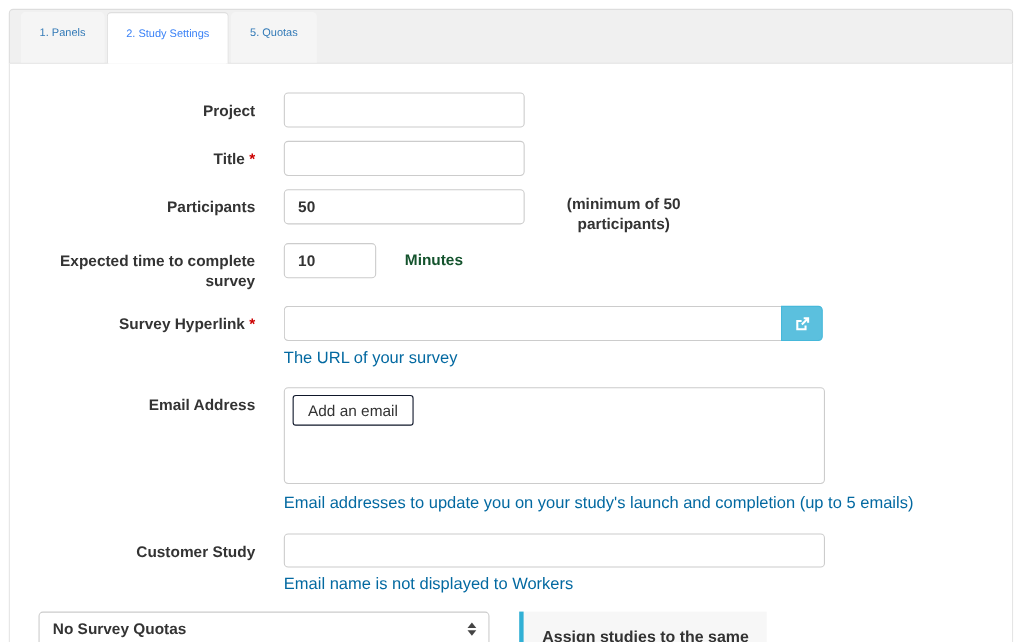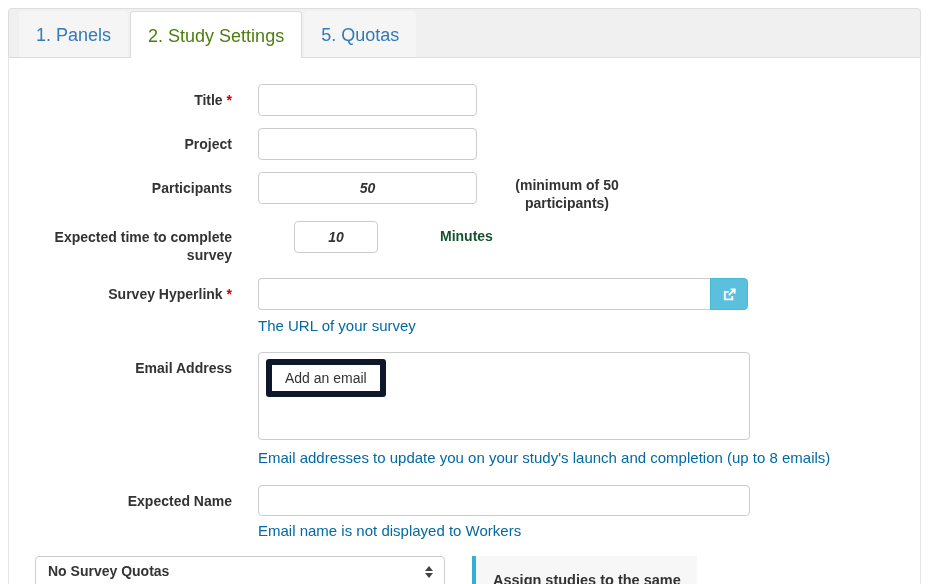--- a/index.html
+++ b/index.html
@@ -23,35 +23,35 @@
     border-radius: 4px 4px 0 0;
     height: 50px;
     display: flex;
     align-items: flex-end;
     padding-left: 10px;
   }
   .tab {
     position: relative;
     height: 46px;
     padding: 14px 17px 0 17px;
-    font-size: 18px;
+    font-size: 10px;
     color: #337ab7;
     background: #f5f5f5;
     border-radius: 4px 4px 0 0;
     margin-right: 2px;
     cursor: pointer;
     white-space: nowrap;
   }
   .tab.active {
     background: #fff;
     border: 1px solid #ddd;
     border-bottom: none;
     margin-bottom: -1px;
     height: 47px;
-    color: #4d7c0f;
+    color: #3b82f6;
     cursor: default;
   }
   
   .content {
     background: #fff;
     border-left: 1px solid #e5e5e5;
     border-right: 1px solid #e5e5e5;
     height: 540px;
     padding-top: 26px;
     overflow: hidden;
@@ -70,21 +70,21 @@
   .field-col { margin-left: 26px; }
   input.ctl, .box, .select {
     border: 1px solid #ccc;
     border-radius: 4px;
     background: #fff;
     font-family: "Liberation Sans", sans-serif;
     font-size: 14px;
     color: #333;
   }
   input.ctl { height: 32px; padding: 6px 12px; outline: none; }
-  input.num { text-align: center; font-weight: 600; font-style: italic; }
+  input.num { text-align: left; font-weight: 600; }
   .w-std { width: 219px; }
   .w-sm  { width: 84px; }
   .w-lg  { width: 492px; }
   .help {
     color: #0369a1;
     font-size: 15px;
     line-height: 15px;
     white-space: nowrap;
   }
   .note {
@@ -115,21 +115,21 @@
     background: #5bc0de;
     border: 1px solid #46b8da;
     border-radius: 0 4px 4px 0;
     display: flex; align-items: center; justify-content: center;
     cursor: pointer;
   }
   
   .box { width: 492px; height: 88px; padding: 6px 7px; }
   .btn-add {
     background: #fff;
-    border: 6px solid #0f172a;
+    border: 1px solid #0f172a;
     border-radius: 3px;
     padding: 5px 13px;
     font-size: 14px;
     color: #333;
     cursor: pointer;
     font-family: "Liberation Sans", sans-serif;
   }
   
   .select {
     position: relative;
@@ -169,53 +169,53 @@
   .callout-title {
     font-weight: bold;
     font-size: 14.5px;
     color: #333;
     line-height: 19px;
   }
   
   .r1 { margin-bottom: 12px; }
   .r2 { margin-bottom: 12px; }
   .r3 { margin-bottom: 9px; }
-  .r4 { margin-bottom: 14px; gap: 36px; }
+  .r4 { margin-bottom: 14px; }
   .r5 { margin-bottom: 19px; }
   .r6 { margin-bottom: 20px; }
   .r7 { margin-bottom: 18px; }
   .mt8 { margin-top: 8px; }
   .mt10 { margin-top: 10px; }
   .mt7 { margin-top: 7px; }
 </style>
 </head>
 <body>
 
 <div class="panel">
 
   <div class="tabs">
     <div class="tab">1. Panels</div>
     <div class="tab active">2. Study Settings</div>
     <div class="tab">5. Quotas</div>
   </div>
 
   <div class="content">
 
+    <div class="form-row r1">
+      <div class="label-col">Project</div>
+      <div class="field-col">
+        <input class="ctl w-std" type="text" value="" style="">
+      </div>
+    </div>
+
     <div class="form-row r2">
       <div class="label-col">
         <span>Title</span>
         <span class="req">*</span>
       </div>
-      <div class="field-col">
-        <input class="ctl w-std" type="text" value="" style="">
-      </div>
-    </div>
-
-    <div class="form-row r1">
-      <div class="label-col">Project</div>
       <div class="field-col">
         <input class="ctl w-std" type="text" value="" style="">
       </div>
     </div>
 
     <div class="form-row r3">
       <div class="label-col">Participants</div>
       <div class="field-col">
         <input class="ctl num w-std" type="text" value="50" style="">
       </div>
@@ -250,26 +250,26 @@
         <div class="help mt8">The URL of your survey</div>
       </div>
     </div>
 
     <div class="form-row r6">
       <div class="label-col">Email Address</div>
       <div class="field-col">
         <div class="box">
           <button class="btn-add">Add an email</button>
         </div>
-        <div class="help mt10">Email addresses to update you on your study's launch and completion (up to 8 emails)</div>
+        <div class="help mt10">Email addresses to update you on your study's launch and completion (up to 5 emails)</div>
       </div>
     </div>
 
     <div class="form-row r7">
-      <div class="label-col">Expected Name</div>
+      <div class="label-col">Customer Study</div>
       <div class="field-col">
         <input class="ctl w-lg" type="text" style="height: 31px;" value="">
         <div class="help mt7">Email name is not displayed to Workers</div>
       </div>
     </div>
 
     <div class="form-row">
       <div class="field-col">
         <div class="select">
           <span>No Survey Quotas</span>

